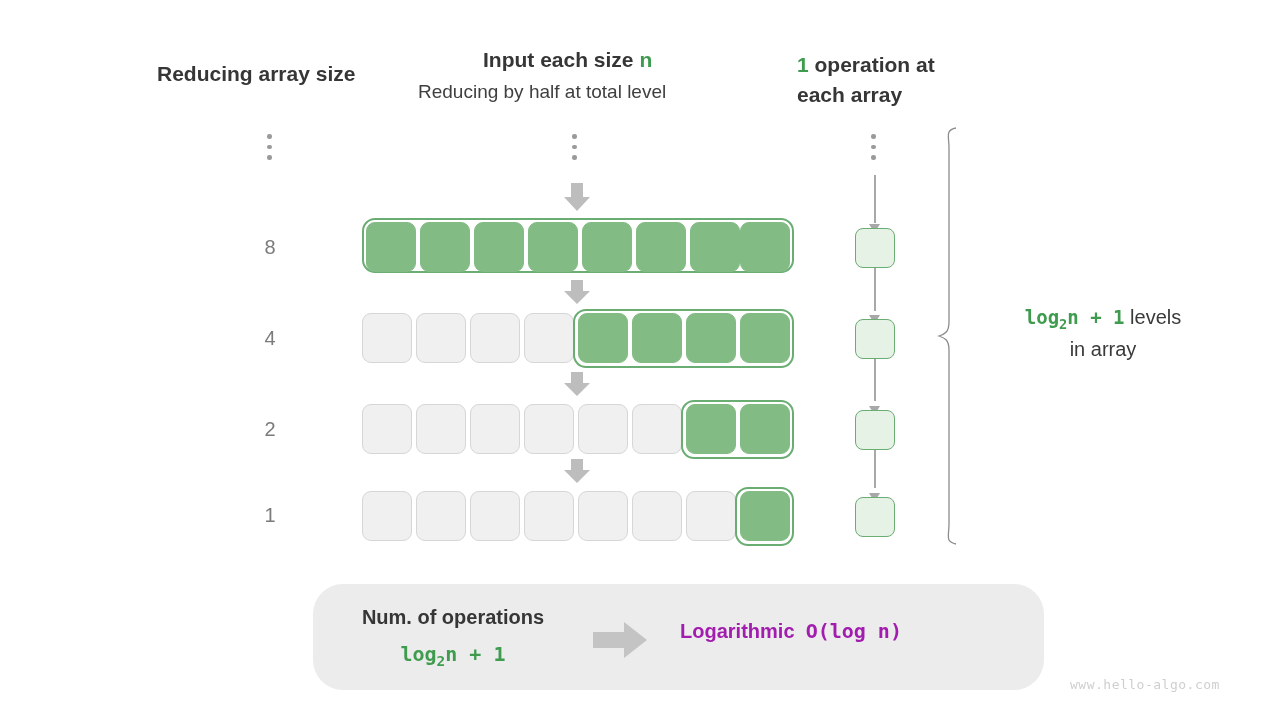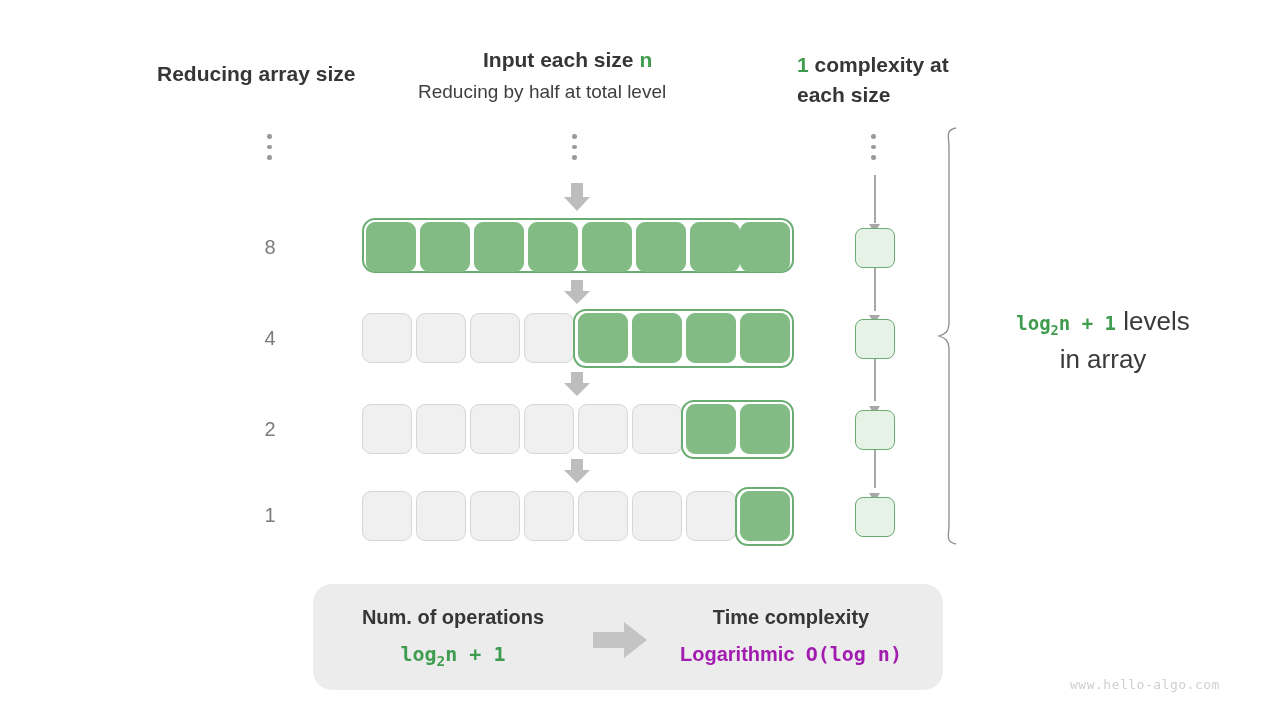--- a/index.html
+++ b/index.html
@@ -115,29 +115,29 @@
     line-height: 1.45;
   }
   .mono-green {
     font-family: "DejaVu Sans Mono", monospace;
     color: #3f9c4f;
     font-weight: bold;
     font-size: 19px;
   }
   .note-plain {
     color: #3a3a3a;
-    font-size: 26px;
+    font-size: 20px;
   }
 
   
   #summary {
     left: 313px; top: 584px;
-    width: 630px; height: 106px;
+    width: 731px; height: 106px;
     background: #ececec;
-    border-radius: 19px;
+    border-radius: 30px;
     text-decoration: underline;
   }
   .sum-col {
     position: absolute;
     top: 22px;
     text-align: center;
     width: 260px;
   }
   .sum-title {
     font-weight: bold;
@@ -181,22 +181,22 @@
 <body>
 
 <div class="abs hdr-bold" id="hdr-left">Reducing array size</div>
 
 <div class="abs hdr-bold" id="hdr-mid">
   <span>Input each size </span><span class="green">n</span>
 </div>
 <div class="abs hdr-sub" id="hdr-mid-sub">Reducing by half at total level</div>
 
 <div class="abs hdr-bold" id="hdr-right">
-  <span class="green">1</span><span> complexity at</span><br>
-  <span>each size</span>
+  <span class="green">1</span><span> operation at</span><br>
+  <span>each array</span>
 </div>
 
 <div class="abs vdots" id="dots-left">
   <i></i>
     <i></i>
     <i></i>
 </div>
 <div class="abs vdots" id="dots-mid">
   <i></i>
     <i></i>
@@ -317,21 +317,20 @@
   <span class="mono-green"><span>log</span><sub>2</sub><span>n + 1</span></span><span class="note-plain"> levels</span><br>
   <span class="note-plain">in array</span>
 </div>
 
 <div class="abs" id="summary">
   <div class="sum-col" style="left:10px;">
     <div class="sum-title">Num. of operations</div>
     <div class="sum-value mono-green-lg"><span>log</span><sub>2</sub><span>n + 1</span></div>
   </div>
   <div class="sum-col" style="left:348px;">
-    <div class="sum-title">Time complexity</div>
     <div class="sum-value"><span class="teal">Logarithmic</span>&nbsp;&nbsp;<span class="teal-mono">O(log n)</span></div>
   </div>
 </div>
 
 <div class="abs" id="sum-arrow">
   <svg width="56" height="40" viewBox="0 0 56 40">
     <polygon points="1,12 32,12 32,2 55,20 32,38 32,28 1,28" fill="#c4c4c4"></polygon>
   </svg>
 </div>
 

